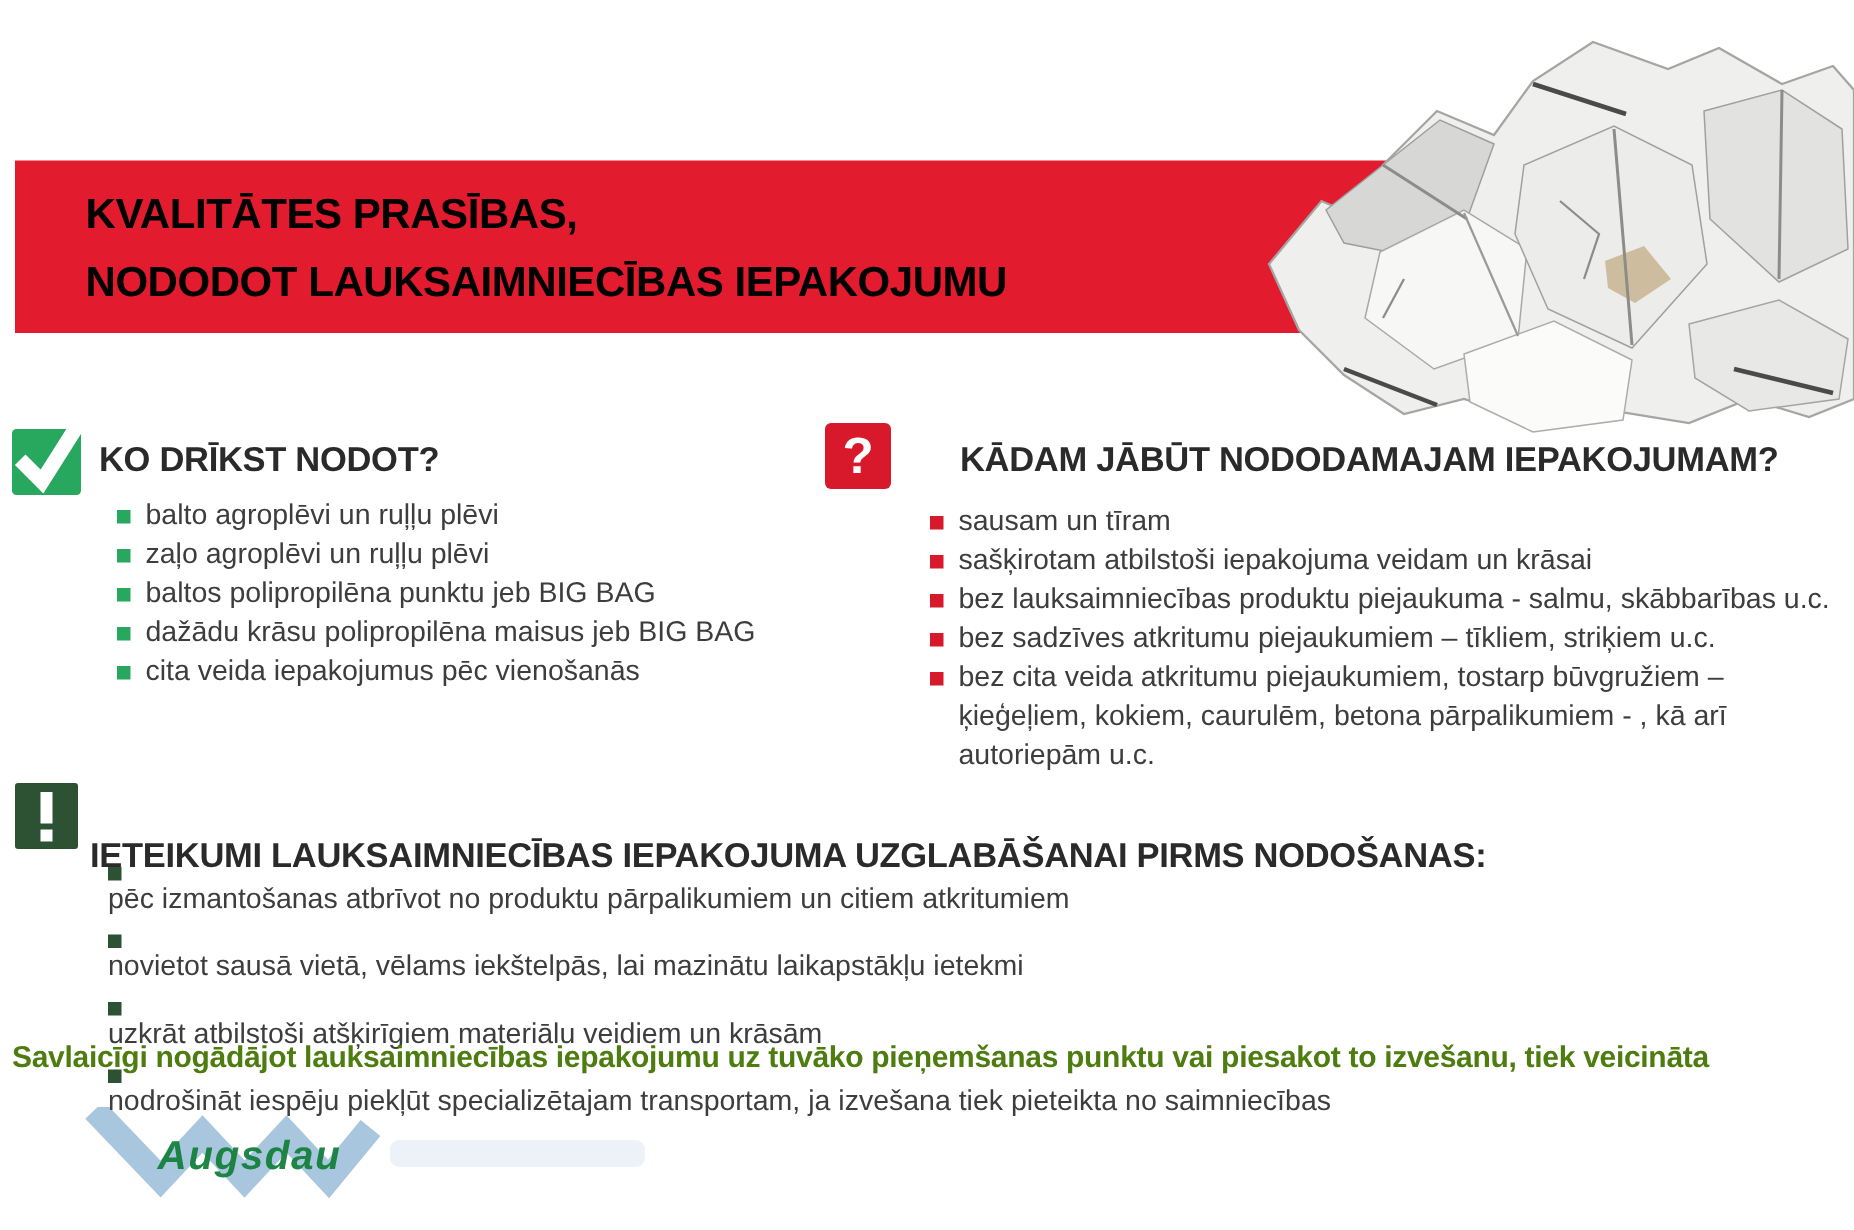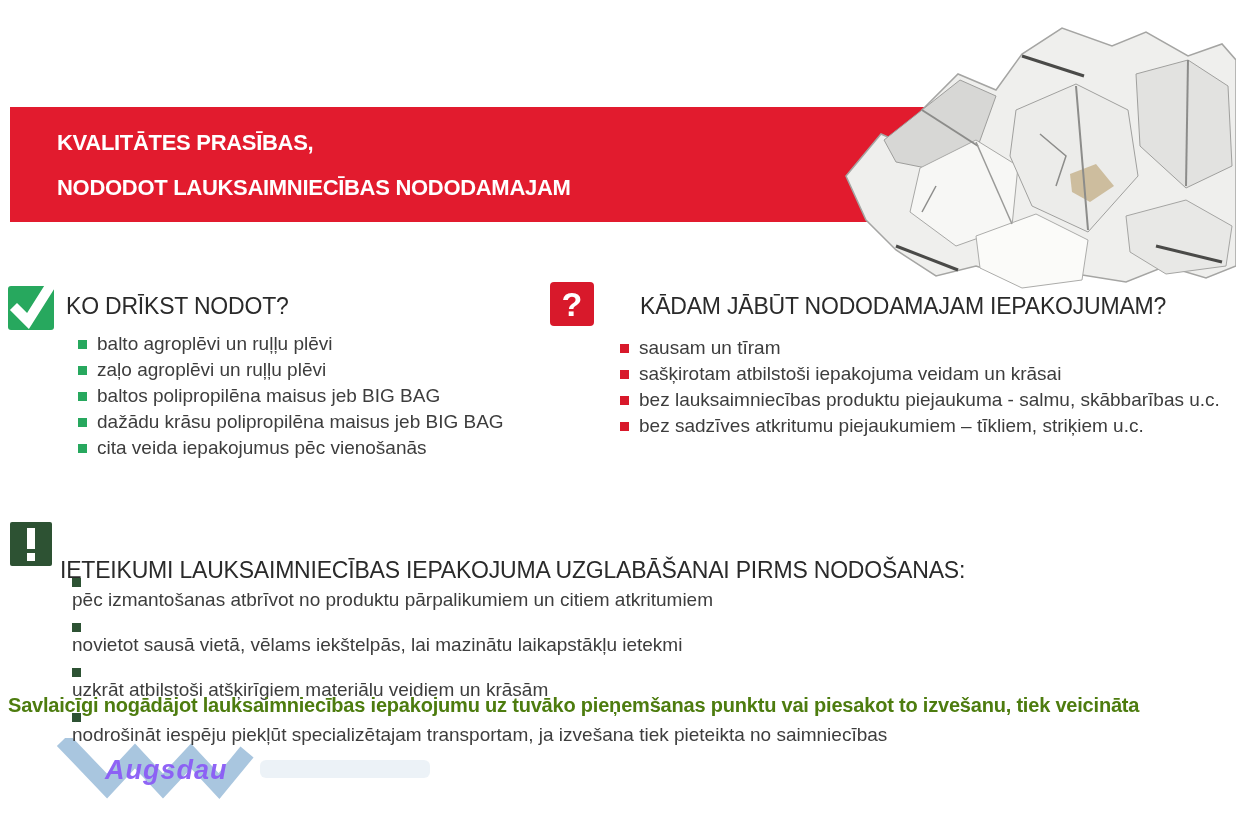--- a/index.html
+++ b/index.html
@@ -10,42 +10,42 @@
   }
 
   
   .banner {
     position:absolute; left:10px; top:107px; width:1078px; height:115px;
     background:#e21b2e; z-index:1;
     display:flex; flex-direction:column; justify-content:center;
     padding-left:47px;
   }
   .banner-line {
-    color:#ffffff; font-weight:700; font-size:22px; line-height:45px;
+    color:#000000; font-weight:700; font-size:28px; line-height:45px;
     letter-spacing:-0.3px; white-space:nowrap;
   }
 
   
   .hero { position:absolute; left:826px; top:16px; width:410px; height:276px; z-index:2; }
 
   
   .icon-box { position:absolute; z-index:3; }
   .check-box { left:8px; top:280px; width:48px; height:50px; overflow:visible; }
   .q-box {
     left:550px; top:282px; width:44px; height:44px; background:#d8192b; border-radius:4px;
     display:flex; align-items:center; justify-content:center;
   }
   .q-box span { color:#fff; font-weight:700; font-size:34px; line-height:1; font-family:"Liberation Sans",sans-serif; }
   .excl-box { left:10px; top:522px; width:42px; height:44px; background:#2d5233; border-radius:2px; }
   .excl-bar { position:absolute; left:17px; top:6px; width:8px; height:21px; background:#fff; }
   .excl-dot { position:absolute; left:17px; top:31px; width:8px; height:8px; background:#fff; }
 
   
   .sec-title {
-    position:absolute; z-index:3; color:#2a2a2a; font-weight:400; font-size:23px;
+    position:absolute; z-index:3; color:#2a2a2a; font-weight:700; font-size:23px;
     letter-spacing:-0.2px; white-space:nowrap;text-align:center;
   }
   .t-allowed { left:66px; top:293px; }
   .t-req { left:640px; top:293px; }
   .t-rec { left:60px; top:531px;margin-top:26px; }
 
   
   ul.blist { position:absolute; list-style:none; z-index:3; }
   ul.blist li {
     display:flex; align-items:flex-start; font-size:19px; color:#3d3d3d;
@@ -67,32 +67,32 @@
   .note {
     position:absolute; left:8px; top:690px; width:1228px; z-index:3;
     font-weight:700; font-size:20px; line-height:31px;
     color:#4d7c0f; letter-spacing:-0.2px;
   }
   .note div { white-space:nowrap; }
 
   
   .watermark { position:absolute; left:55px; top:738px; width:420px; height:64px; z-index:2; }
   .wm-text {
-    position:absolute; left:50px; top:17px; color:#8b5cf6; font-weight:700;
+    position:absolute; left:50px; top:17px; color:#15803d; font-weight:700;
     font-size:27px; font-style:italic; letter-spacing:1px; opacity:0.95;
   }
 </style>
 </head>
 <body>
 
 <div class="page">
 
   <div class="banner">
     <div class="banner-line">KVALITĀTES PRASĪBAS,</div>
-    <div class="banner-line">NODODOT LAUKSAIMNIECĪBAS NODODAMAJAM</div>
+    <div class="banner-line">NODODOT LAUKSAIMNIECĪBAS IEPAKOJUMU</div>
   </div>
 
   <div class="hero">
     <svg width="410" height="276" viewBox="0 0 410 276" xmlns="http://www.w3.org/2000/svg">
       <polygon points="20,160 55,118 78,128 96,94 132,58 170,74 196,38 236,12 286,30 320,16 362,40 396,28 410,44 410,250 380,262 340,250 300,266 250,258 200,266 150,250 110,260 70,234 40,204" fill="#efefed" stroke="#a5a5a3" stroke-width="1.5"></polygon>
       <polygon points="58,124 96,94 134,64 170,80 152,130 100,152 70,146" fill="#d7d7d5" stroke="#9e9e9c" stroke-width="1"></polygon>
       <polygon points="94,152 150,124 192,150 186,210 130,230 84,196" fill="#f7f7f5" stroke="#a8a8a6" stroke-width="1"></polygon>
       <polygon points="190,94 250,68 302,94 312,160 262,216 206,190 184,140" fill="#ececea" stroke="#a0a09e" stroke-width="1"></polygon>
       <polygon points="310,58 362,44 402,70 406,150 360,172 314,130" fill="#e2e2e0" stroke="#a0a09e" stroke-width="1"></polygon>
       <polygon points="150,220 210,198 262,224 256,264 196,272 154,252" fill="#fbfbf9" stroke="#acacaa" stroke-width="1"></polygon>
@@ -119,21 +119,21 @@
     <li>
         <span class="sq g"></span>
         <span class="li-text">balto agroplēvi un ruļļu plēvi</span>
       </li>
     <li>
         <span class="sq g"></span>
         <span class="li-text">zaļo agroplēvi un ruļļu plēvi</span>
       </li>
     <li>
         <span class="sq g"></span>
-        <span class="li-text">baltos polipropilēna maisus jeb BIG BAG</span>
+        <span class="li-text">baltos polipropilēna punktu jeb BIG BAG</span>
       </li>
     <li>
         <span class="sq g"></span>
         <span class="li-text">dažādu krāsu polipropilēna maisus jeb BIG BAG</span>
       </li>
     <li>
         <span class="sq g"></span>
         <span class="li-text">cita veida iepakojumus pēc vienošanās</span>
       </li>
   </ul>
@@ -151,20 +151,24 @@
         <span class="sq r"></span>
         <span class="li-text">sašķirotam atbilstoši iepakojuma veidam un krāsai</span>
       </li>
     <li>
         <span class="sq r"></span>
         <span class="li-text">bez lauksaimniecības produktu piejaukuma - salmu, skābbarības u.c.</span>
       </li>
     <li>
         <span class="sq r"></span>
         <span class="li-text">bez sadzīves atkritumu piejaukumiem – tīkliem, striķiem u.c.</span>
+      </li>
+    <li class="wrap">
+        <span class="sq r"></span>
+        <span class="li-text">bez cita veida atkritumu piejaukumiem, tostarp būvgružiem – ķieģeļiem, kokiem, caurulēm, betona pārpalikumiem - , kā arī autoriepām u.c.</span>
       </li>
   </ul>
 
   <div class="icon-box excl-box">
     <div class="excl-bar"></div>
     <div class="excl-dot"></div>
   </div>
   <div class="sec-title t-rec">IETEIKUMI LAUKSAIMNIECĪBAS IEPAKOJUMA UZGLABĀŠANAI PIRMS NODOŠANAS:</div>
   <ul class="blist l-rec">
     <li>

